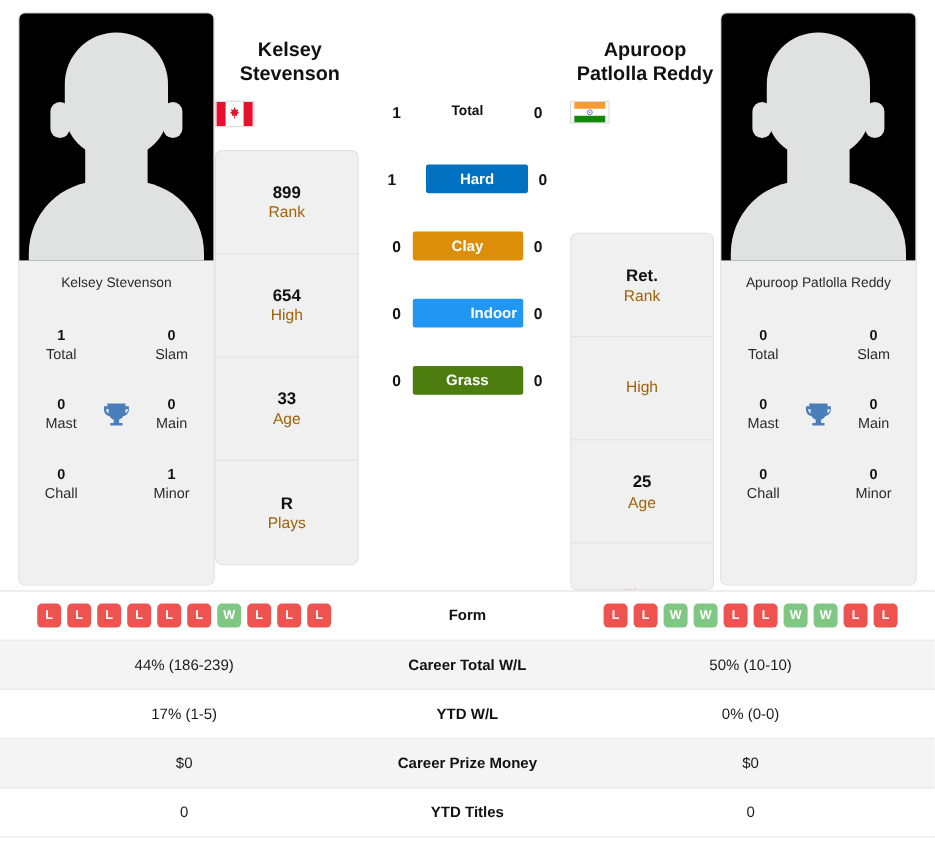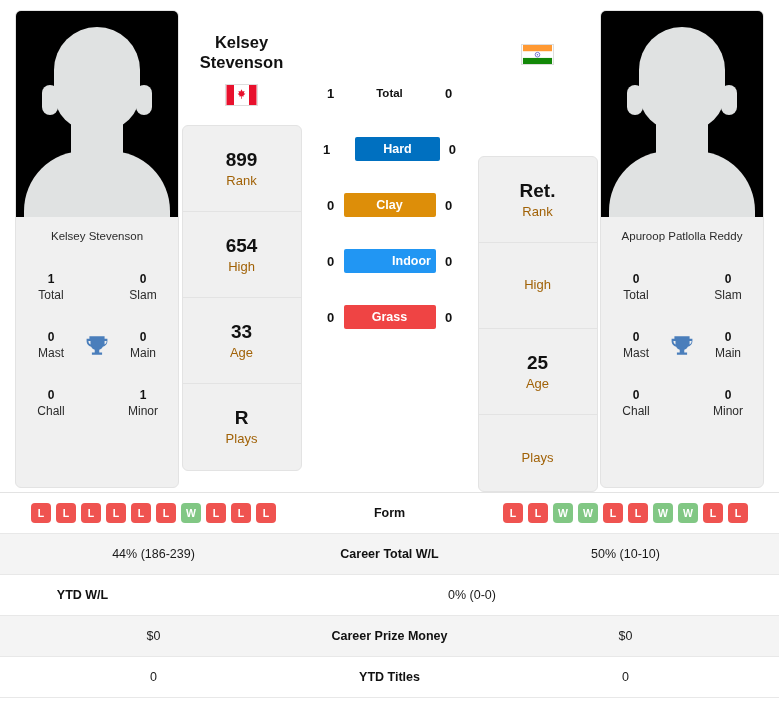--- a/index.html
+++ b/index.html
@@ -63,41 +63,41 @@
     height: 58px;
   }
   .mini-cell { width: 50px; text-align: center; line-height: 1.3; }
   .mini-val { font-size: 12px; font-weight: bold; color: #111; }
   .mini-lbl { font-size: 12px; color: #2b2b2b; }
   .trophy { width: 26px; height: 26px; display: block; }
 
   
   .name-col {
     flex: 0 0 125px; width: 125px;
-    display: flex; flex-direction: column; align-items: center;
+    display: flex; flex-direction: column; 
     padding-top: 22px;
   }
   .pname {
     font-size: 16.5px; font-weight: bold; color: #111;
     text-align: center; line-height: 1.22;
   }
   .flag { margin-top: 12px; width: 33px; height: 22px; display: block; border: 1px solid #ddd; }
   .rank-card {
     margin-top: 19px; width: 120px;
     background: #f0f0f0; border: 1px solid #e3e3e3; border-radius: 6px;
     overflow: hidden;
   }
   .rank-card.offset { margin-top: 91px; }
   .rank-cell {
     height: 86px; display: flex; flex-direction: column;
     align-items: center; justify-content: center;
     border-bottom: 1px solid #e3e3e3; line-height: 1.3;
   }
   .rank-cell:last-child { border-bottom: none; }
-  .rank-val { font-size: 19px; font-weight: bold; color: #111; min-height: 0; }
+  .rank-val { font-size: 14px; font-weight: bold; color: #111; min-height: 0; }
   .rank-lbl { font-size: 13px; color: #a16207; }
 
   
   .center-col {
     flex: 1 1 auto;
     display: flex; flex-direction: column; align-items: center;
     padding-top: 55px;
   }
   .srow {
     display: flex; align-items: center; justify-content: center;
@@ -234,26 +234,30 @@
         <div class="sbar" id="bar-clay" style="background: rgb(221, 142, 9);">Clay</div>
         <div class="sscore">0</div>
       </div>
       <div class="srow">
         <div class="sscore">0</div>
         <div class="sbar" id="bar-indoor" style="background: rgb(33, 150, 243); padding-left: 44px;">Indoor</div>
         <div class="sscore">0</div>
       </div>
       <div class="srow">
         <div class="sscore">0</div>
-        <div class="sbar" id="bar-grass" style="background: #ef4444;">Grass</div>
+        <div class="sbar" id="bar-grass" style="background: #4d7c0f;">Grass</div>
         <div class="sscore">0</div>
       </div>
     </div>
 
     <div class="name-col">
+      <div class="pname">
+        <span>Apuroop</span><br>
+        <span>Patlolla Reddy</span>
+      </div>
       <svg class="flag" viewBox="0 0 30 20">
         <rect width="30" height="6.67" fill="#ff9933"></rect>
         <rect y="6.67" width="30" height="6.67" fill="#fff"></rect>
         <rect y="13.34" width="30" height="6.66" fill="#138808"></rect>
         <circle cx="15" cy="10" r="2.4" fill="none" stroke="#6666cc" stroke-width="0.9"></circle>
         <circle cx="15" cy="10" r="0.8" fill="#6666cc"></circle>
       </svg>
       <div class="rank-card offset">
         <div class="rank-cell">
           <div class="rank-val">Ret.</div>
@@ -349,20 +353,21 @@
           <div class="badge" style="background: rgb(239, 83, 80);">L</div>
           <div class="badge" style="background: rgb(239, 83, 80);">L</div>
         </div>
     </div>
     <div class="trow alt">
       <div class="tleft">44% (186-239)</div>
       <div class="tmid">Career Total W/L</div>
       <div class="tright">50% (10-10)</div>
     </div>
     <div class="trow">
+      <div class="tleft">17% (1-5)</div>
       <div class="tmid">YTD W/L</div>
       <div class="tright">0% (0-0)</div>
     </div>
     <div class="trow alt">
       <div class="tleft">$0</div>
       <div class="tmid">Career Prize Money</div>
       <div class="tright">$0</div>
     </div>
     <div class="trow">
       <div class="tleft">0</div>

